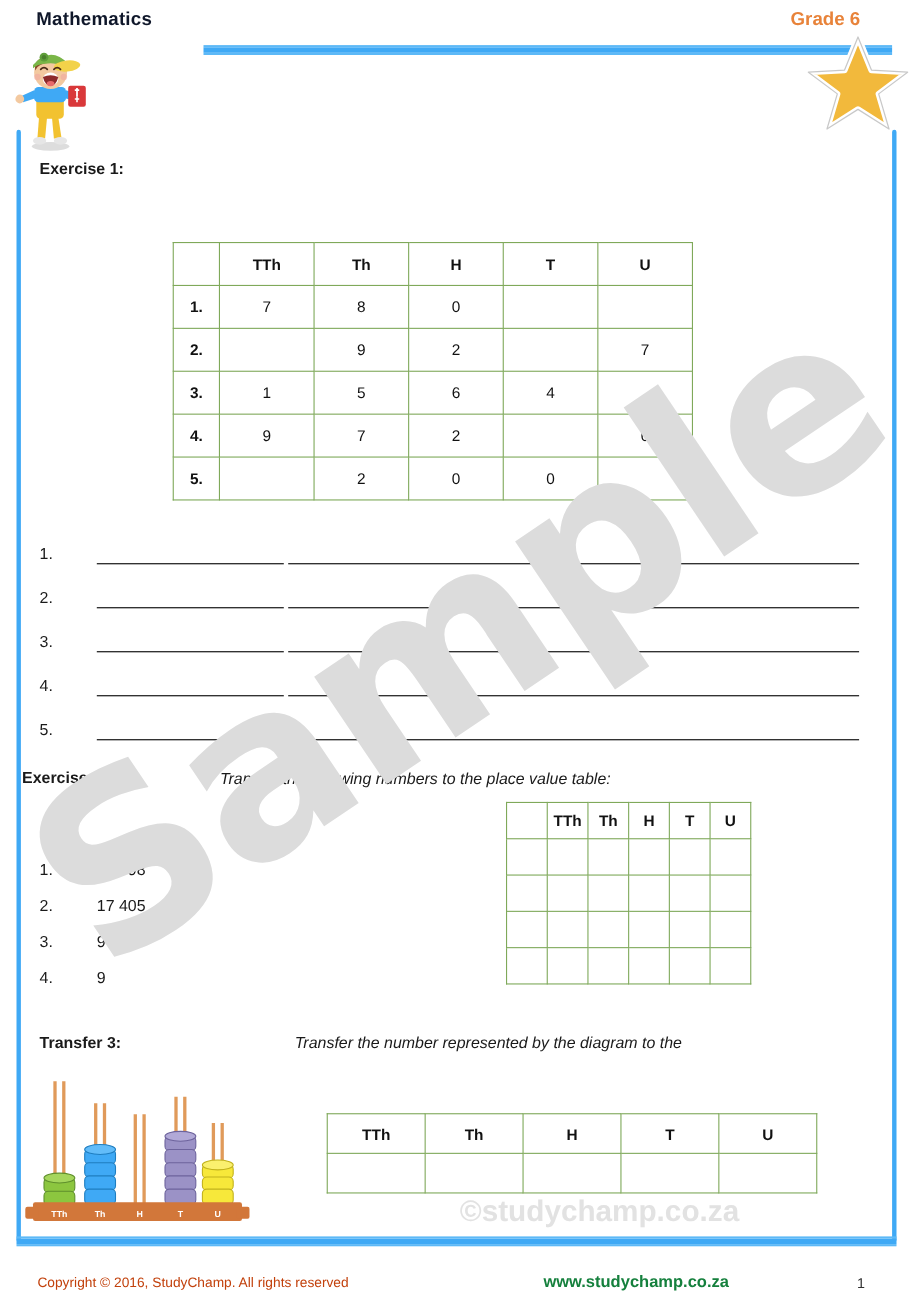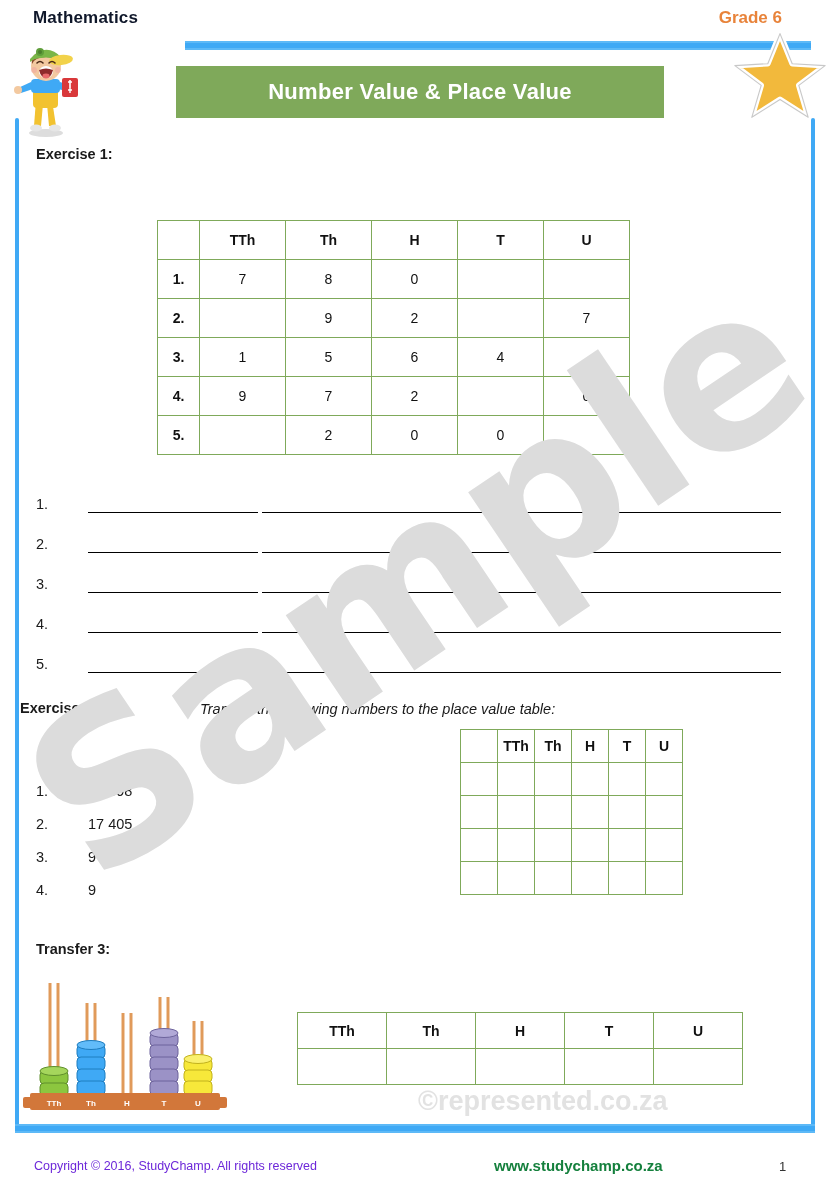--- a/index.html
+++ b/index.html
@@ -156,21 +156,21 @@
   .wm-url{
     position:absolute; left:418px; top:1086px;
     font-size:27px; font-weight:bold; color:#e2e2e2;
     font-family:"Liberation Sans", sans-serif;
     white-space:nowrap; z-index:6;
   }
 
   
   .footer-copy{
     position:absolute; left:34px; top:1159px;
-    font-size:12.5px; color:#6d28d9;
+    font-size:12.5px; color:#c2410c;
   }
   .footer-site{
     position:absolute; left:494px; top:1157px;
     font-size:15px; font-weight:bold; color:#15803d;
   }
   .footer-page{
     position:absolute; left:779px; top:1159px;
     font-size:13px; color:#333;
   }
 </style>
@@ -180,23 +180,20 @@
 <div id="page">
 
   <div class="frame-top"></div>
   <div class="frame-left"></div>
   <div class="frame-right"></div>
   <div class="frame-bottom"></div>
 
   <div class="hdr-subject">Mathematics</div>
   <div class="hdr-grade">Grade 6</div>
 
-  <div class="title-banner">
-    <span>Number Value &amp; Place Value</span>
-  </div>
 
   <div class="star-wrap">
     <svg viewBox="0 0 100 100" width="94" height="94">
       <polygon points="50,6 63,38 98,40 70,61 80,95 50,76 20,95 30,61 2,40 37,38" fill="#f2b93c" stroke="#ffffff" stroke-width="6" stroke-linejoin="round"></polygon>
       <polygon points="50,6 63,38 98,40 70,61 80,95 50,76 20,95 30,61 2,40 37,38" fill="none" stroke="#9a9a9a" stroke-width="1.2" stroke-linejoin="round" transform="translate(0,0) scale(1)" opacity=".55"></polygon>
     </svg>
   </div>
 
   <div class="mascot">
     <svg viewBox="0 0 72 100" width="72" height="100">
@@ -382,20 +379,21 @@
         <td class="c1"></td>
         <td class="c2"></td>
         <td class="c3"></td>
         <td class="c4"></td>
         <td class="c5"></td>
       </tr>
     </tbody>
   </table>
 
   <div class="ex-label" style="left:36px; top:941px;">Transfer 3:</div>
+  <div class="ex-text" style="left:268px; top:939px; width:520px;">Transfer the number represented by the diagram to the</div>
 
   <table class="pv" id="tbl3">
     <thead>
       <tr>
         <th>TTh</th>
         <th>Th</th>
         <th>H</th>
         <th>T</th>
         <th>U</th>
       </tr>
@@ -464,19 +462,19 @@
       <text x="69" y="131" font-family="Liberation Sans, sans-serif" font-size="8" font-weight="bold" fill="#ffffff" text-anchor="middle">Th</text>
       <text x="105" y="131" font-family="Liberation Sans, sans-serif" font-size="8" font-weight="bold" fill="#ffffff" text-anchor="middle">H</text>
       <text x="142" y="131" font-family="Liberation Sans, sans-serif" font-size="8" font-weight="bold" fill="#ffffff" text-anchor="middle">T</text>
       <text x="176" y="131" font-family="Liberation Sans, sans-serif" font-size="8" font-weight="bold" fill="#ffffff" text-anchor="middle">U</text>
     </svg>
   </div>
 
   <div class="wm-sample">
     <span>Sample</span>
   </div>
-  <div class="wm-url">©represented.co.za</div>
+  <div class="wm-url">©studychamp.co.za</div>
 
   <div class="footer-copy">Copyright © 2016, StudyChamp. All rights reserved</div>
   <div class="footer-site">www.studychamp.co.za</div>
   <div class="footer-page">1</div>
 
 </div>
 
 </body></html>

